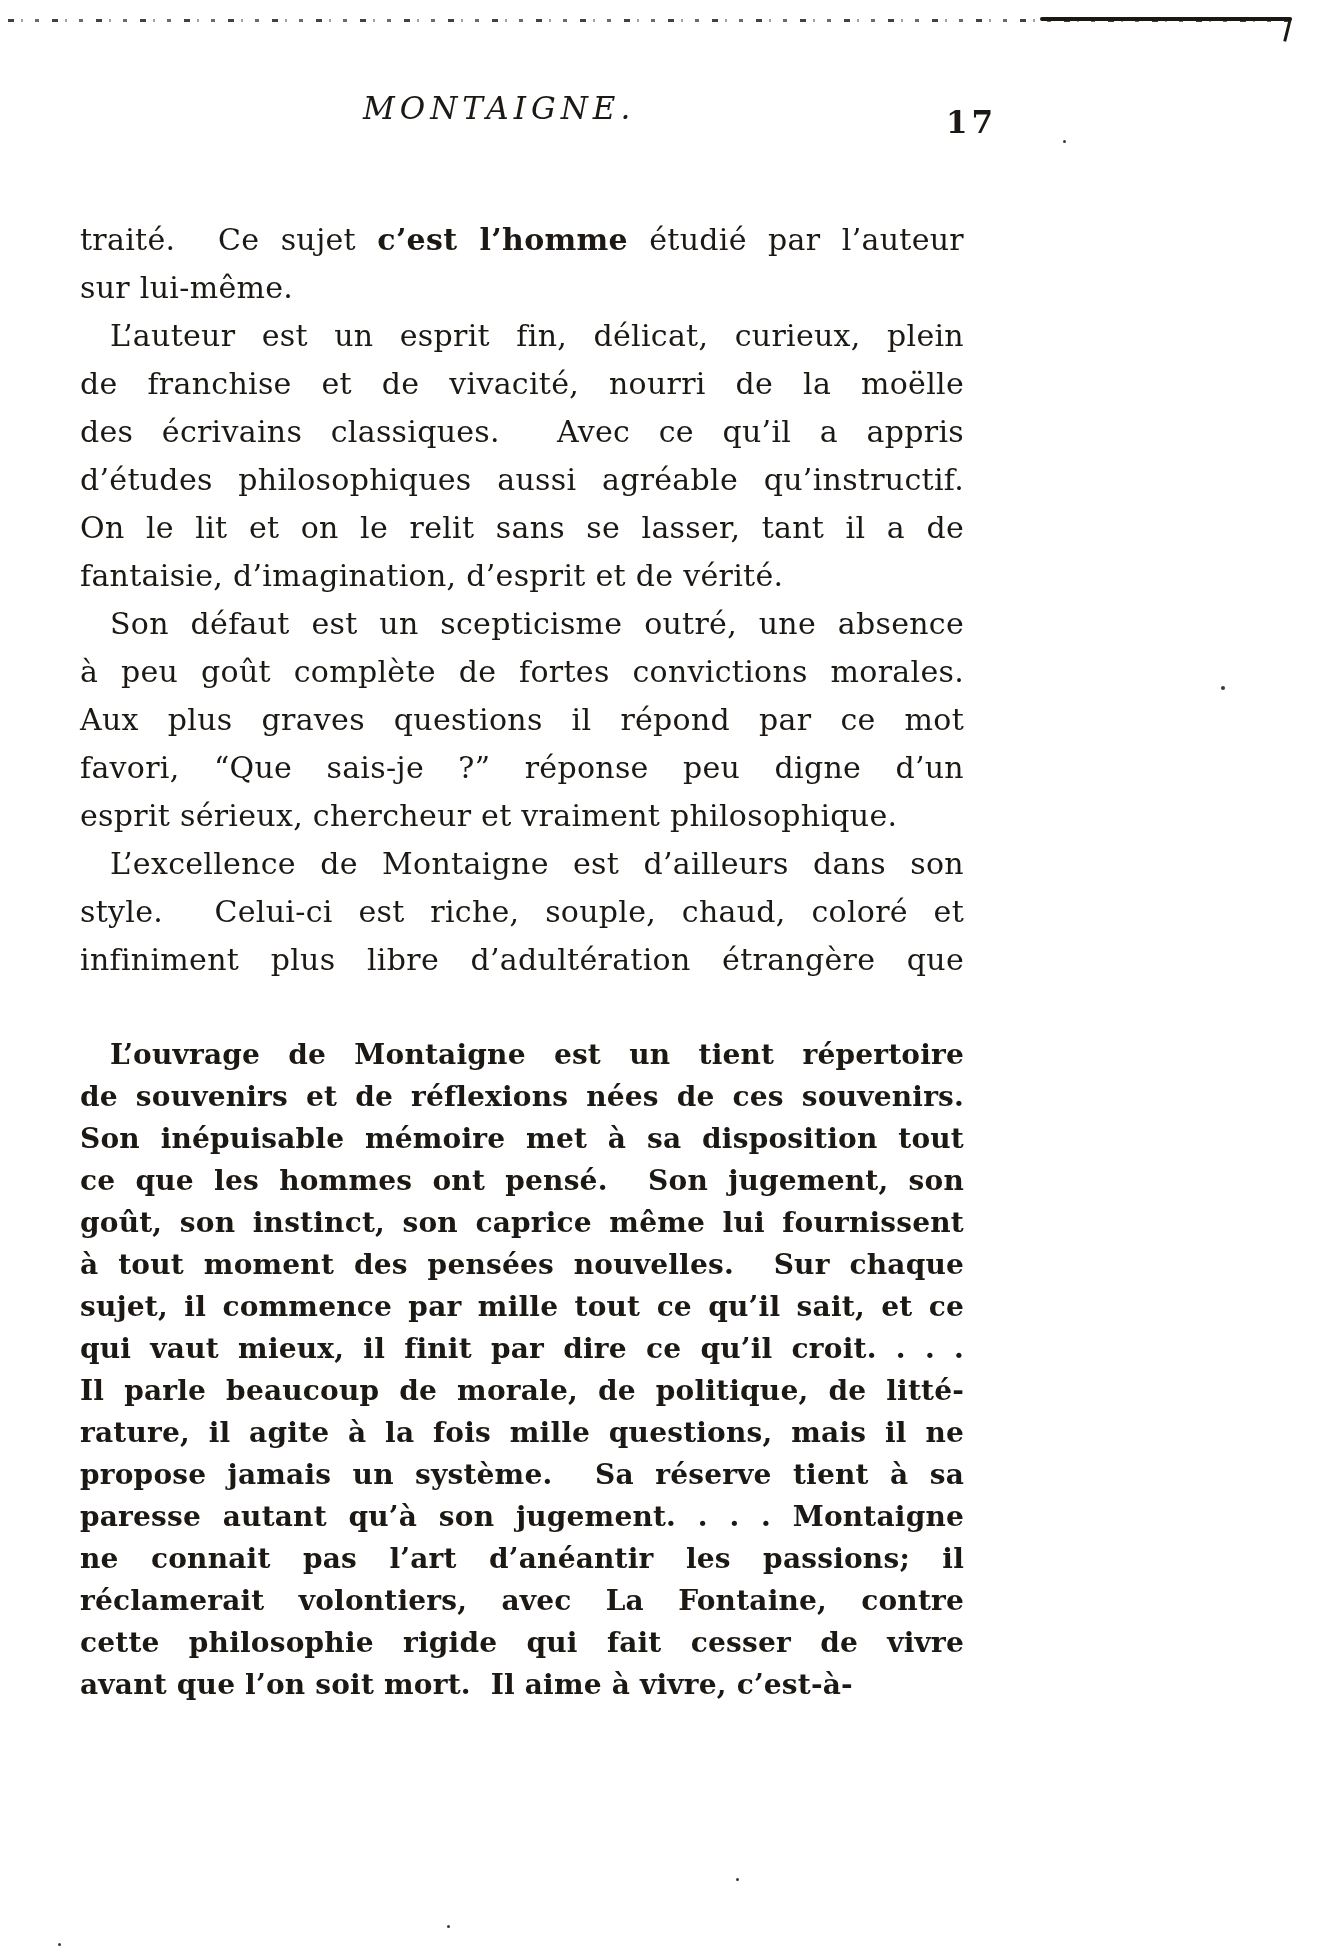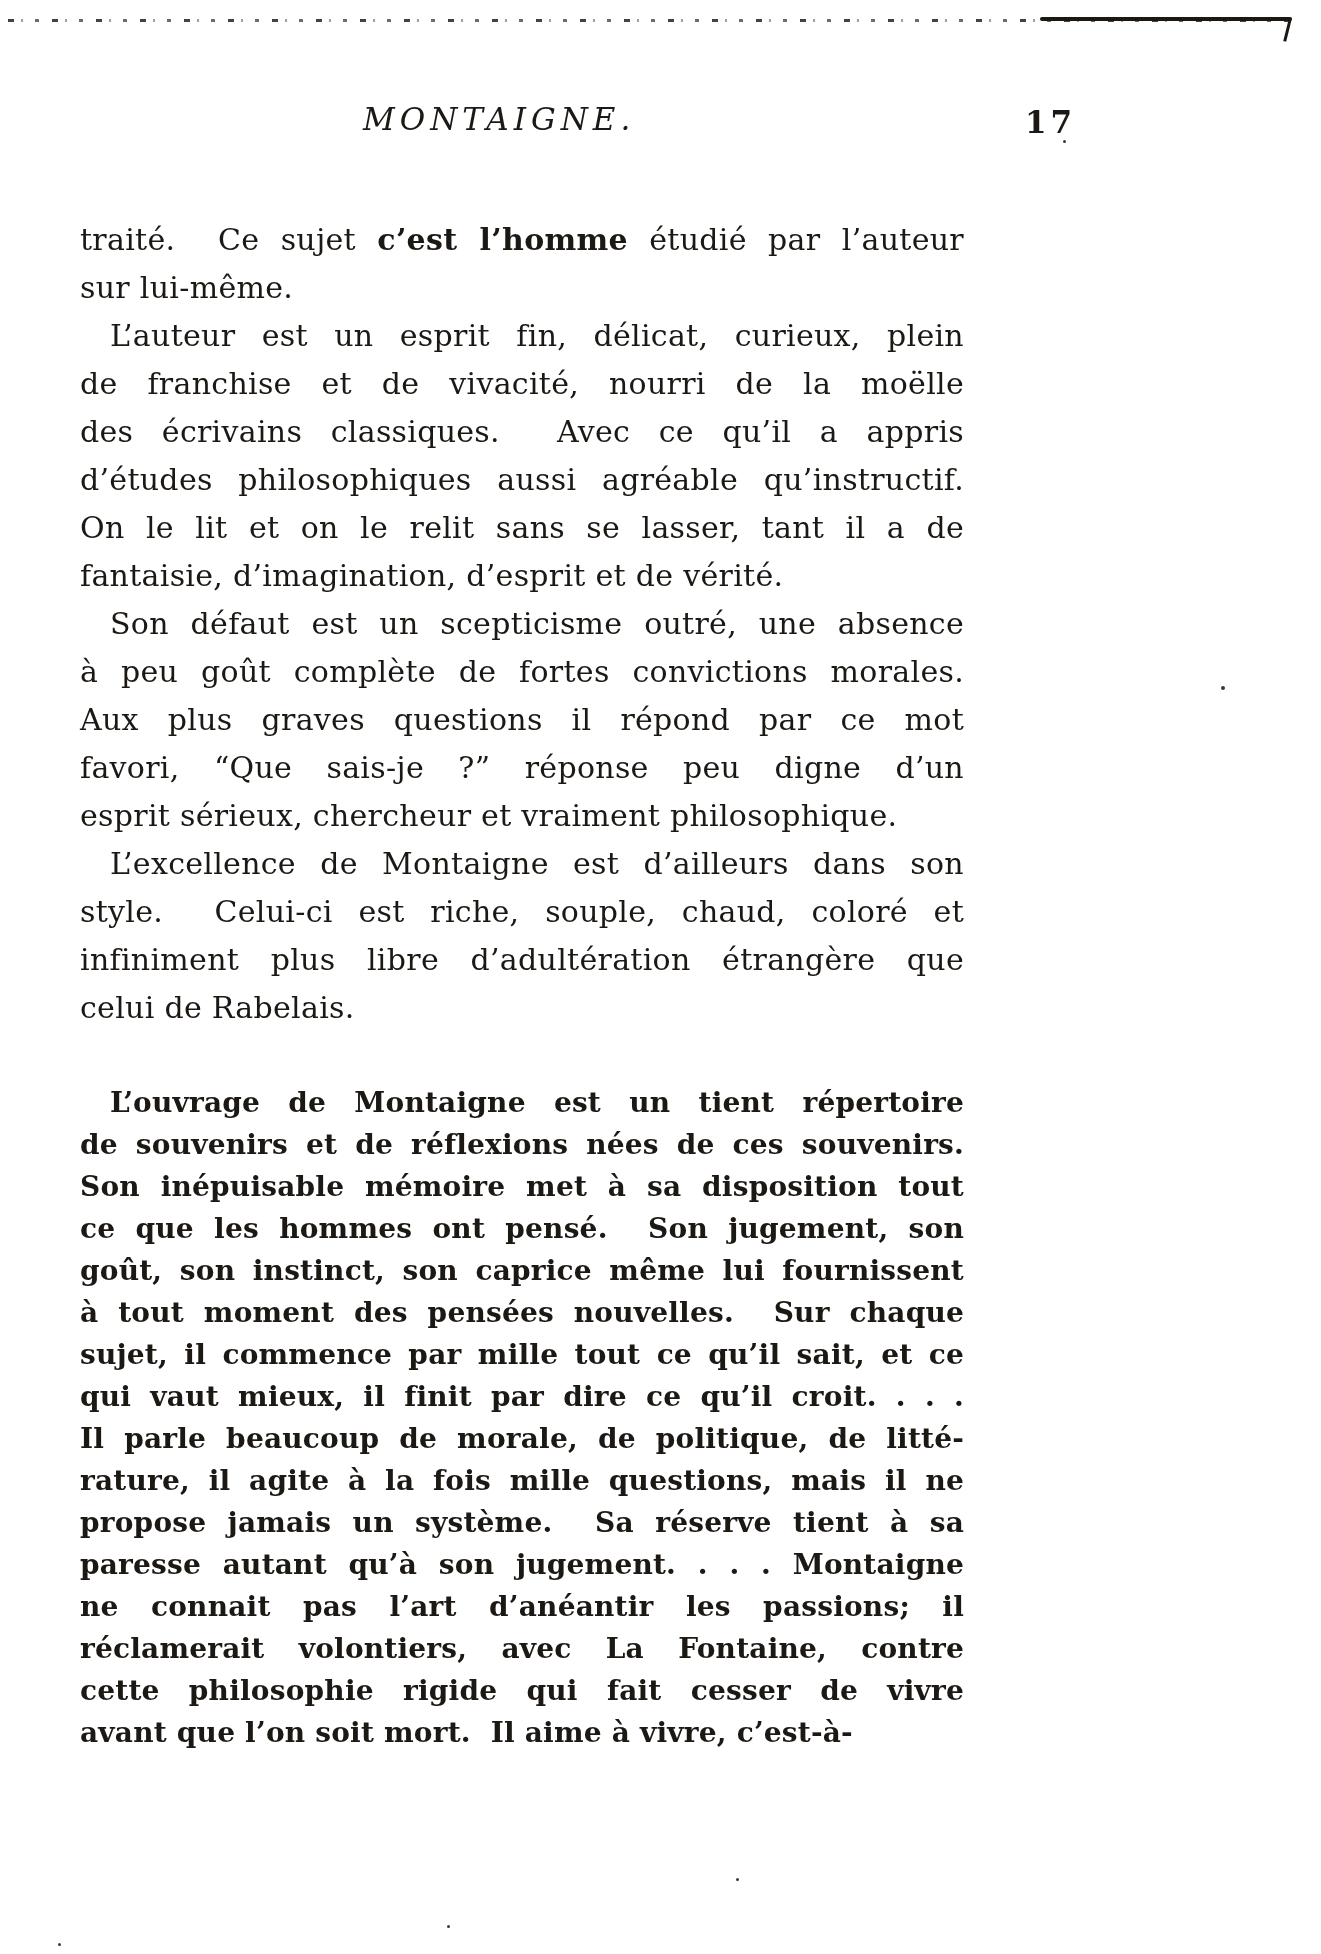--- a/index.html
+++ b/index.html
@@ -22,26 +22,26 @@
   .scan-rule-solid{
     position:absolute;top:17px;left:1040px;width:252px;height:4px;
     background:#1b1813;border-radius:2px;
   }
   .scan-hook{
     position:absolute;top:18px;left:1289px;width:3px;height:24px;
     background:#1b1813;transform:rotate(14deg);transform-origin:top;
   }
   .speck{position:absolute;background:#3c3832;border-radius:50%;}
   .page-title{
-    position:absolute;left:363px;top:101px;
+    position:absolute;left:363px;top:90px;
     font-style:italic;font-size:31px;letter-spacing:5px;
     font-weight:normal;
   }
   .page-number{
-    position:absolute;left:1025px;top:104px;
+    position:absolute;left:946px;top:104px;
     font-size:31px;letter-spacing:4px;font-weight:bold;text-align:right;
   }
   .text-block{
     position:absolute;left:80px;top:216px;width:884px;
   }
   .para .line{
     font-size:30px;line-height:48px;
     text-align:justify;text-align-last:justify;
     letter-spacing:.3px;
   }
@@ -85,21 +85,20 @@
       <div class="line indent"><span>Son défaut est un scepticisme outré, une absence</span></div>
       <div class="line"><span>à peu goût complète de fortes convictions morales.</span></div>
       <div class="line"><span>Aux plus graves questions il répond par ce mot</span></div>
       <div class="line"><span>favori, “Que sais-je ?” réponse peu digne d’un</span></div>
       <div class="line last"><span>esprit sérieux, chercheur et vraiment philosophique.</span></div>
     </div>
     <div class="para">
       <div class="line indent"><span>L’excellence de Montaigne est d’ailleurs dans son</span></div>
       <div class="line"><span>style.&nbsp; Celui-ci est riche, souple, chaud, coloré et</span></div>
       <div class="line"><span>infiniment plus libre d’adultération étrangère que</span></div>
-      <div class="line last"><span>celui de Rabelais.</span></div>
     </div>
     <div class="para dense gap-before">
       <div class="line indent"><span>L’ouvrage de Montaigne est un tient répertoire</span></div>
       <div class="line"><span>de souvenirs et de réflexions nées de ces souvenirs.</span></div>
       <div class="line"><span>Son inépuisable mémoire met à sa disposition tout</span></div>
       <div class="line"><span>ce que les hommes ont pensé.&nbsp; Son jugement, son</span></div>
       <div class="line"><span>goût, son instinct, son caprice même lui fournissent</span></div>
       <div class="line"><span>à tout moment des pensées nouvelles.&nbsp; Sur chaque</span></div>
       <div class="line"><span>sujet, il commence par mille tout ce qu’il sait, et ce</span></div>
       <div class="line"><span>qui vaut mieux, il finit par dire ce qu’il croit. . . .</span></div>

